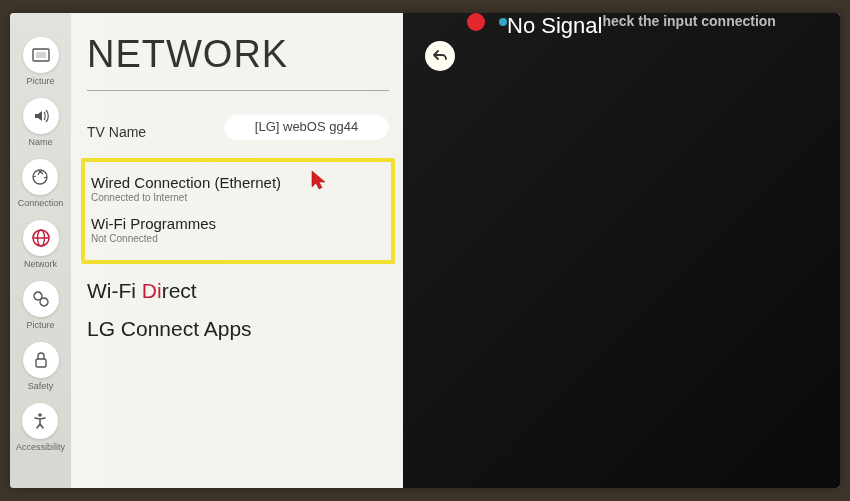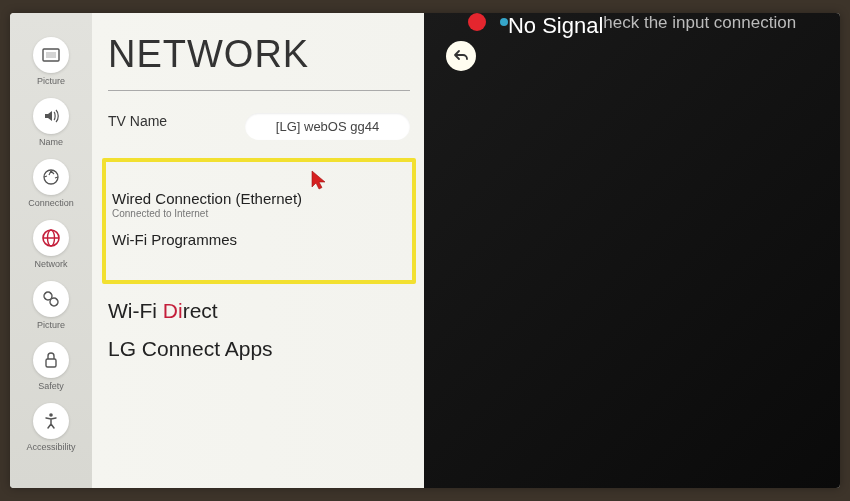--- a/index.html
+++ b/index.html
@@ -16,21 +16,21 @@
       width: 830px;
       height: 475px;
       background: #eaeae3;
       display: flex;
       position: relative;
       box-shadow: 0 0 10px rgba(0,0,0,0.3);
       border-radius: 4px;
       overflow: hidden;
     }
     .sidebar {
-      width: 82px;
+      width: 61px;
       background: linear-gradient(180deg, #e2e2dd 0%, #d8d8d2 100%);
       display: flex;
       flex-direction: column;
       align-items: center;
       padding-top: 24px;
       gap: 12px;
     }
     .sidebar-item {
       display: flex;
       flex-direction: column;
@@ -67,21 +67,21 @@
       color: #333;
       margin-bottom: 14px;
     }
     .divider {
       height: 1px;
       background: #aaa;
       margin-bottom: 22px;
     }
     .row {
       display: flex;
-      align-items: flex-start;
+      align-items: flex-end;
       margin-bottom: 18px;
       gap: 27px;
     }
     .row-label {
       font-size: 14px;
       color: #333;
       width: 110px;
     }
     .pill {
       flex: 1;
@@ -90,21 +90,21 @@
       padding: 6px 12px;
       font-size: 13px;
       color: #444;
       text-align: center;
       box-shadow: inset 0 1px 2px rgba(0,0,0,0.08);
     }
     .highlight-group {
       border: 4px solid #f2e030;
       border-radius: 2px;
       margin: 0 -6px 8px -6px;
-      padding: 24px 6px;
+      padding: 8px 6px;
     }
     .option {
       padding: 4px 0 8px 0;
       cursor: pointer;
     }
     .option-title {
       font-size: 15px;
       color: #222;
     }
     .option-sub {
@@ -152,22 +152,23 @@
     }
     .dot { border-radius: 50%; }
     .dot.red { width: 18px; height: 18px; background: #e4262e; }
     .dot.blue { width: 8px; height: 8px; background: #35a5c9; }
     .no-signal {
       font-size: 22px;
       font-weight: 400;
       margin-bottom: 6px;
     }
     .no-signal-sub {
-      font-size: 17px;
+      font-size: 14px;
       color: #bbb;
+      font-weight: bold;
     }
     .cursor {
       position: absolute;
       top: 156px;
       left: 300px;
       width: 18px;
       height: 22px;
       pointer-events: none;
     }
   </style>
@@ -252,20 +253,21 @@
       <div class="pill">[LG] webOS   gg44</div>
     </div>
 
     <div class="highlight-group">
       <div class="option">
         <div class="option-title">Wired Connection (Ethernet)</div>
         <div class="option-sub">Connected to Internet</div>
       </div>
       <div class="option">
         <div class="option-title">Wi-Fi Programmes</div>
+        <div class="option-sub">Not Connected</div>
       </div>
     </div>
 
     <div class="simple-option">
       <span>Wi-Fi </span><span class="accent">Di</span><span>rect</span>
     </div>
     <div class="simple-option">LG Connect Apps</div>
   </div>
 
   <div class="right">

